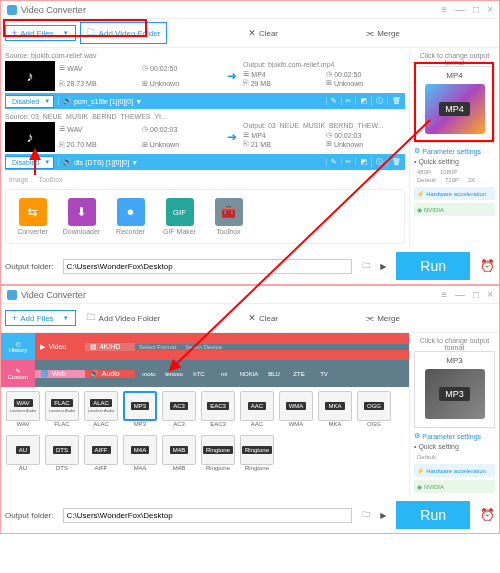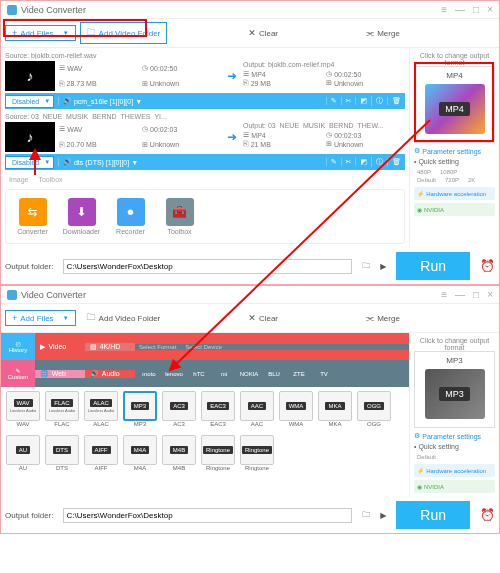--- a/index.html
+++ b/index.html
@@ -218,20 +218,24 @@
           </div>
     <div class="mod">
             <div class="mi" style="background:#ab47bc">⬇</div>
             <span>Downloader</span>
           </div>
     <div class="mod">
             <div class="mi" style="background:#42a5f5">⏺</div>
             <span>Recorder</span>
           </div>
     <div class="mod">
+            <div class="mi" style="background:#26a69a;font-size:8px">GIF</div>
+            <span>GIF Maker</span>
+          </div>
+    <div class="mod">
             <div class="mi" style="background:#78909c">🧰</div>
             <span>Toolbox</span>
           </div>
    </div>
   </div>
   <div class="right rel">
    <div style="font-size:7px;color:#888;text-align:center">Click to change output format</div>
    <div class="rbox">
     <div>MP4</div>
     <div class="rthumb">

